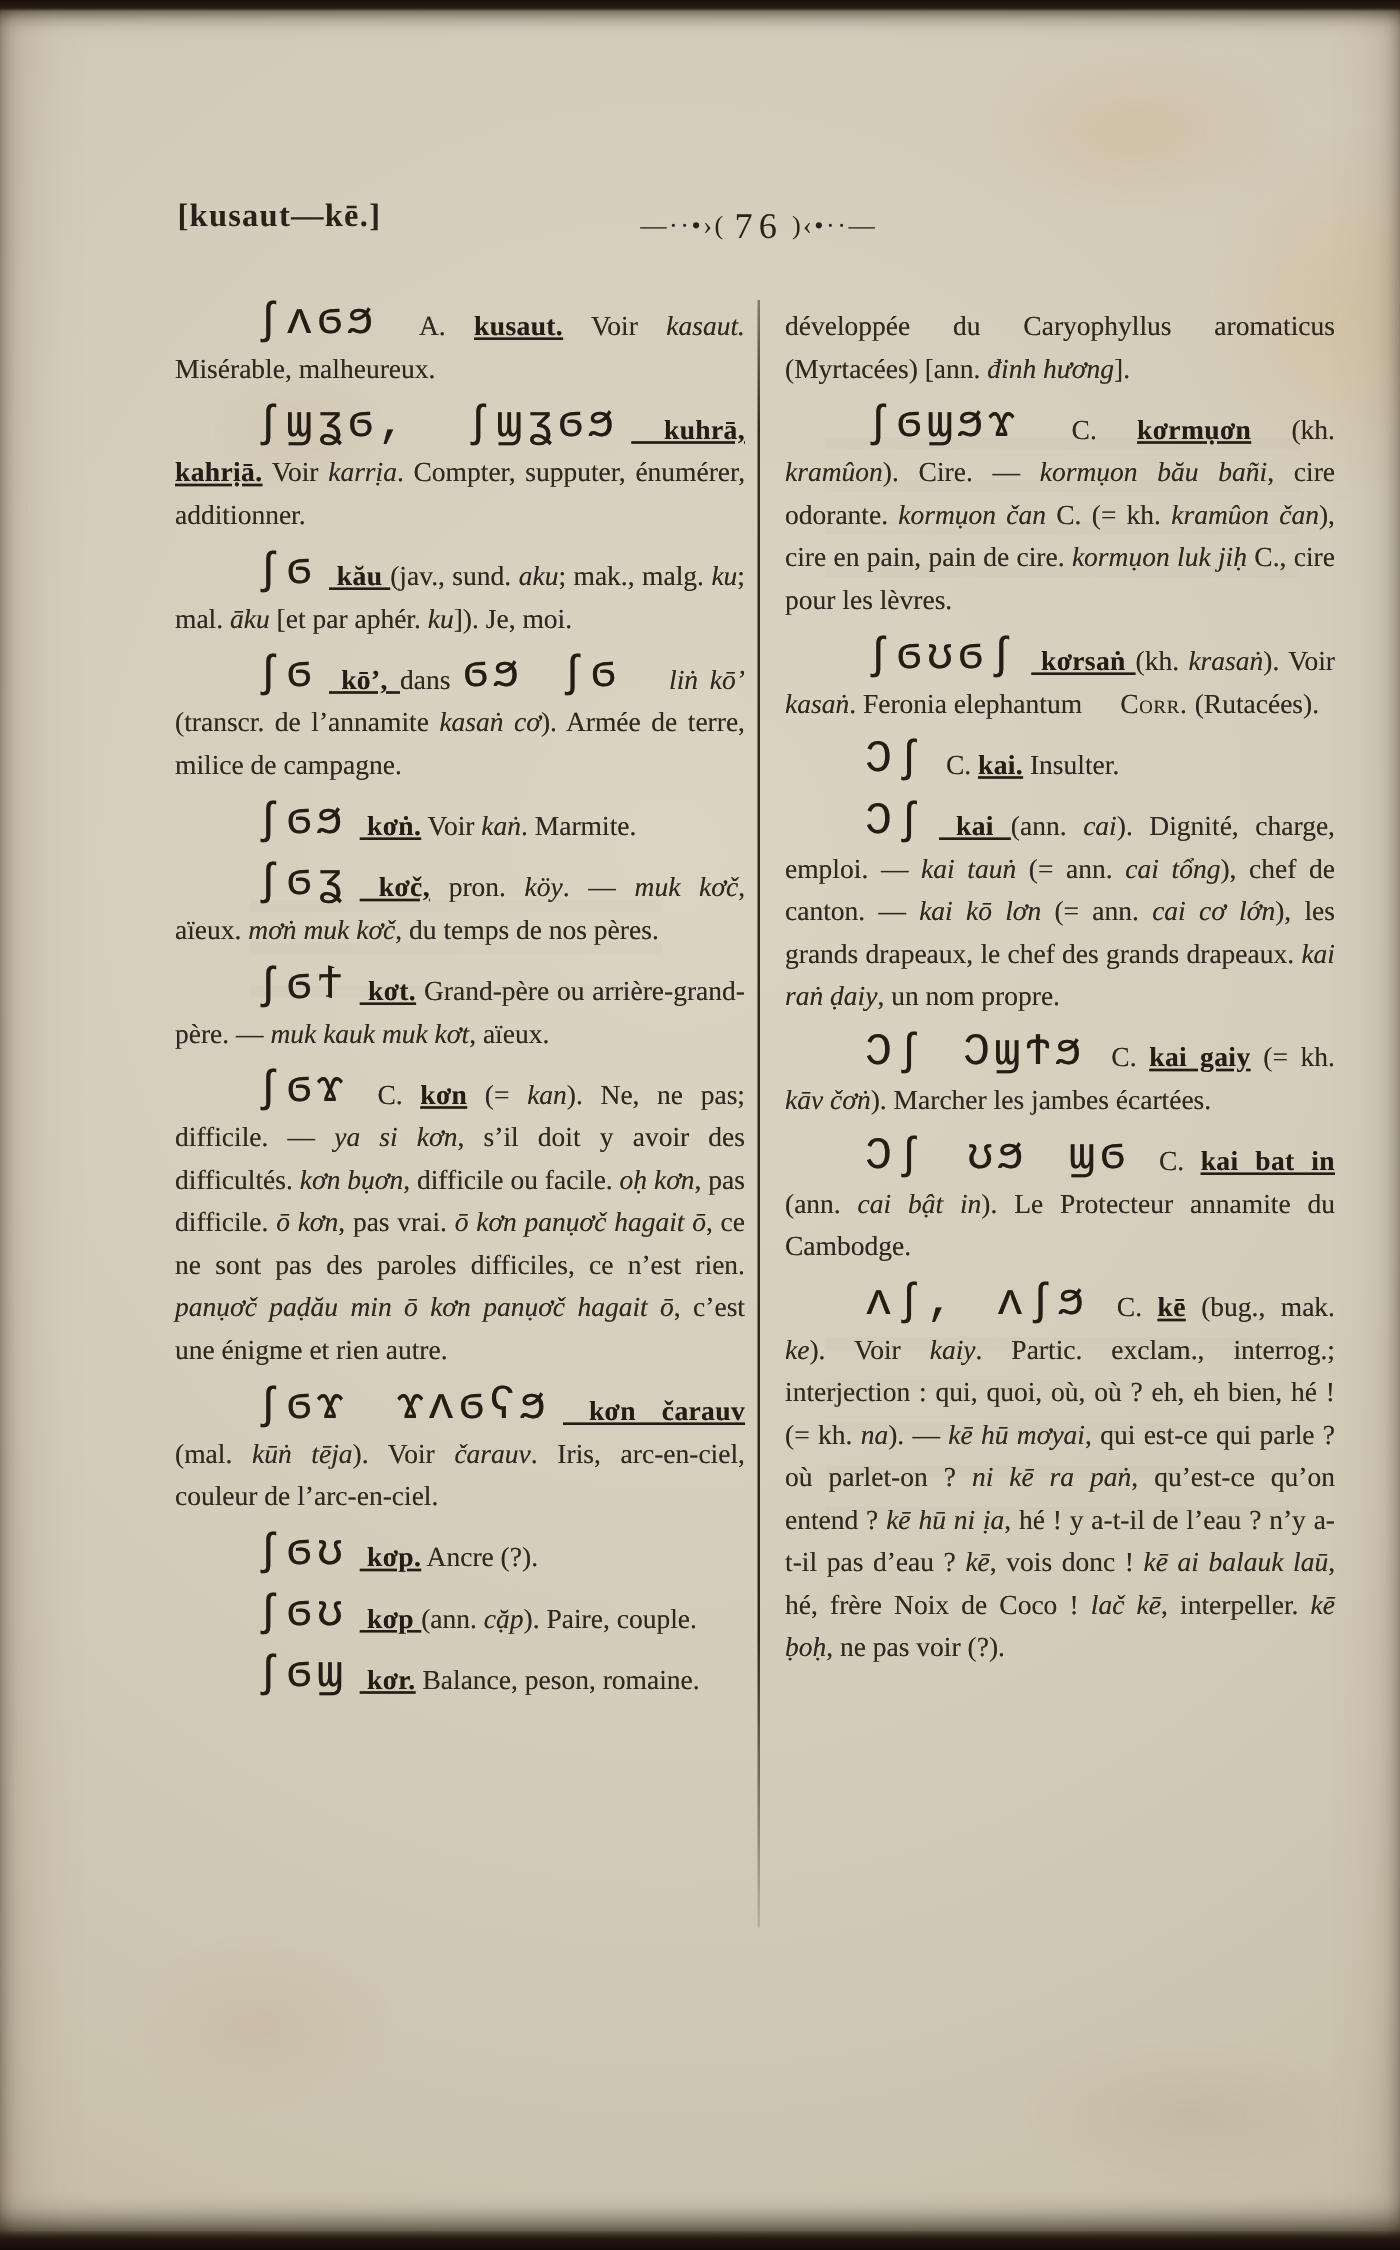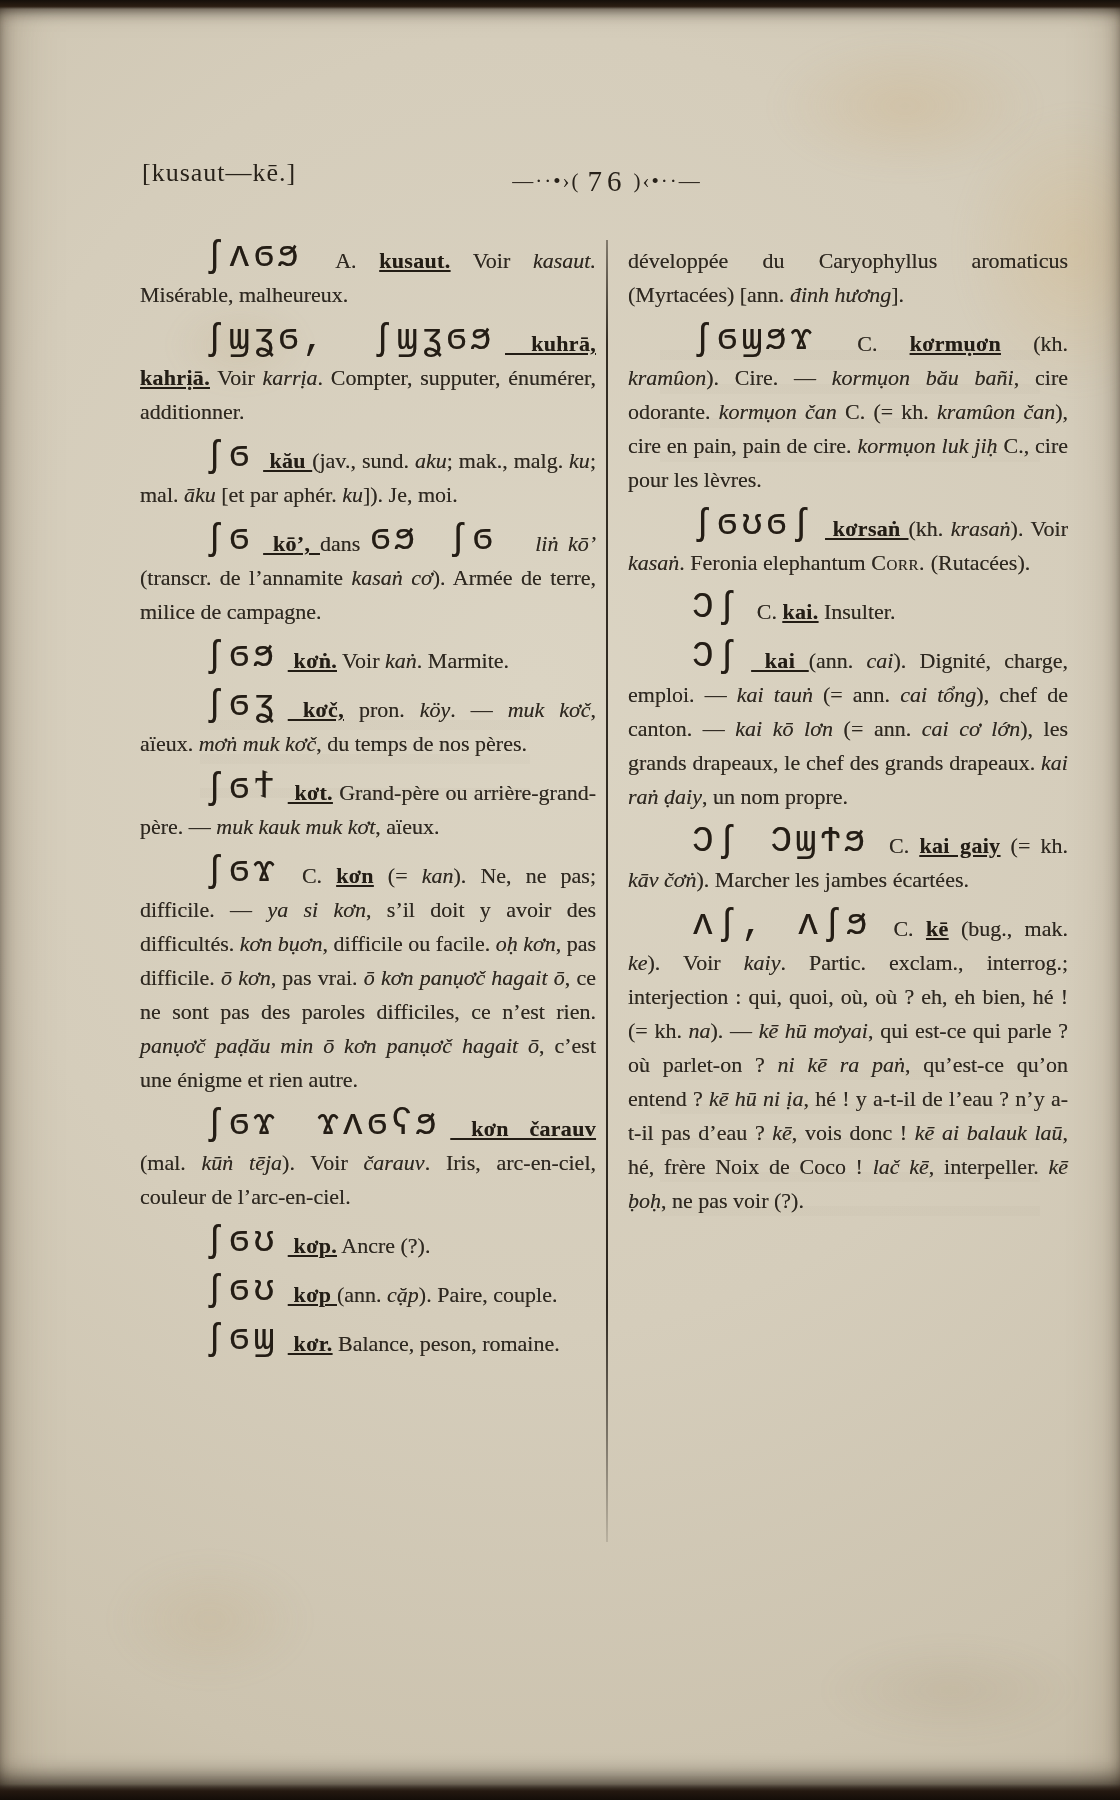--- a/index.html
+++ b/index.html
@@ -23,40 +23,40 @@
   .s3{top:300px;left:170px;width:140px;height:90px;background:radial-gradient(rgba(172,142,92,.12),rgba(172,142,92,0) 70%);}
   .s4{top:1555px;left:110px;width:200px;height:130px;background:radial-gradient(rgba(180,150,100,.14),rgba(180,150,100,0) 70%);}
   .s5{top:1640px;left:820px;width:260px;height:100px;background:radial-gradient(rgba(130,102,64,.10),rgba(130,102,64,0) 70%);}
 
   .ghost{position:absolute;pointer-events:none;z-index:1;opacity:.5;
     background:repeating-linear-gradient(rgba(100,88,66,0) 0 20px, rgba(100,88,66,.055) 20px 30px, rgba(100,88,66,0) 30px 34px);}
   .g1{left:660px;top:330px;width:380px;height:150px;}
   .g2{left:200px;top:700px;width:330px;height:120px;}
   .g3{left:660px;top:1050px;width:380px;height:170px;}
 
-  .range{position:absolute;left:142px;top:158px;font-size:26px;font-weight:normal;letter-spacing:1px;color:#28221a;z-index:3;}
+  .range{position:absolute;left:142px;top:158px;font-size:26px;font-weight:bold;letter-spacing:1px;color:#28221a;z-index:3;}
   .folio{position:absolute;left:607px;top:165px;transform:translateX(-50%);white-space:nowrap;color:#28221a;z-index:3;}
   .folio .orn{font-size:21px;letter-spacing:2px;position:relative;top:-3px;}
   .folio .num{font-size:29px;letter-spacing:5px;padding:0 3px;}
 
   .divider{position:absolute;left:606px;top:240px;width:2px;height:1302px;z-index:2;
     background:linear-gradient(rgba(61,54,44,.55), #332d24 8%, #2f2921 82%, rgba(47,41,33,.15));}
 
   .cols{position:absolute;top:244px;left:140px;width:930px;z-index:3;}
   .col{position:absolute;top:0;}
   .col-left{left:0;width:456px;}
   .col-right{left:488px;width:440px;}
 
   .entry{margin:0 0 15px 0;text-align:justify;text-indent:64px;font-size:22px;line-height:34px;
     text-shadow:0 0 .5px rgba(46,40,32,.55);}
   .entry.flush{text-indent:0;}
   .s-r{}
   .s-b{font-weight:bold;color:#231d15;letter-spacing:.3px;text-decoration:underline;}
   .s-i{font-style:italic;}
-  .s-sc{font-variant:small-caps;letter-spacing:.6px;}
+  .s-sc{font-variant:small-caps;letter-spacing:.6px;margin-left:25px;}
   .s-c{font-family:Liberation Mono, monospace;font-size:36px;line-height:0;letter-spacing:3px;
     font-style:normal;position:relative;top:-2px;color:#241d15;margin-right:10px;}
 </style>
 </head>
 <body>
 
 <div class="page">
   <div class="stain s1"></div>
   <div class="stain s2"></div>
   <div class="stain s3"></div>
@@ -92,20 +92,21 @@
         <p class="entry"><span class="s-c">ʃϭʊ</span><span class="s-b"> kơp </span><span class="s-r">(ann. </span><span class="s-i">cặp</span><span class="s-r">). Paire, couple.</span></p>
         <p class="entry"><span class="s-c">ʃϭϣ</span><span class="s-b"> kơr.</span><span class="s-r"> Balance, peson, romaine.</span></p>
       </div>
     <div class="col col-right">
         <p class="entry flush"><span class="s-r">développée du Caryophyllus aromaticus (Myrtacées) [ann. </span><span class="s-i">đinh hương</span><span class="s-r">].</span></p>
         <p class="entry"><span class="s-c">ʃϭϣϧϫ</span><span class="s-r"> C. </span><span class="s-b">kơrmụơn</span><span class="s-r"> (kh. </span><span class="s-i">kramûon</span><span class="s-r">). Cire. — </span><span class="s-i">kormụon bău bañi</span><span class="s-r">, cire odorante. </span><span class="s-i">kormụon čan</span><span class="s-r"> C. (= kh. </span><span class="s-i">kramûon čan</span><span class="s-r">), cire en pain, pain de cire. </span><span class="s-i">kormụon luk jiḥ</span><span class="s-r"> C., cire pour les lèvres.</span></p>
         <p class="entry"><span class="s-c">ʃϭʊϭʃ</span><span class="s-b"> kơrsaṅ </span><span class="s-r">(kh. </span><span class="s-i">krasaṅ</span><span class="s-r">). Voir </span><span class="s-i">kasaṅ</span><span class="s-r">. Feronia elephantum </span><span class="s-sc">Corr.</span><span class="s-r"> (Rutacées).</span></p>
         <p class="entry"><span class="s-c">Ɔʃ</span><span class="s-r"> C. </span><span class="s-b">kai.</span><span class="s-r"> Insulter.</span></p>
         <p class="entry"><span class="s-c">Ɔʃ</span><span class="s-b"> kai </span><span class="s-r">(ann. </span><span class="s-i">cai</span><span class="s-r">). Dignité, charge, emploi. — </span><span class="s-i">kai tauṅ</span><span class="s-r"> (= ann. </span><span class="s-i">cai tổng</span><span class="s-r">), chef de canton. — </span><span class="s-i">kai kō lơn</span><span class="s-r"> (= ann. </span><span class="s-i">cai cơ lớn</span><span class="s-r">), les grands drapeaux, le chef des grands drapeaux. </span><span class="s-i">kai raṅ ḍaiy</span><span class="s-r">, un nom propre.</span></p>
         <p class="entry"><span class="s-c">Ɔʃ ƆϣϮϧ</span><span class="s-r"> C. </span><span class="s-b">kai gaiy</span><span class="s-r"> (= kh. </span><span class="s-i">kāv čơṅ</span><span class="s-r">). Marcher les jambes écartées.</span></p>
+        <p class="entry"><span class="s-c">Ɔʃ ʊϧ ϣϭ</span><span class="s-r"> C. </span><span class="s-b">kai bat in</span><span class="s-r"> (ann. </span><span class="s-i">cai bật in</span><span class="s-r">). Le Protecteur annamite du Cambodge.</span></p>
         <p class="entry"><span class="s-c">ʌʃ, ʌʃϧ</span><span class="s-r"> C. </span><span class="s-b">kē</span><span class="s-r"> (bug., mak. </span><span class="s-i">ke</span><span class="s-r">). Voir </span><span class="s-i">kaiy</span><span class="s-r">. Partic. exclam., interrog.; interjection : qui, quoi, où, où ? eh, eh bien, hé ! (= kh. </span><span class="s-i">na</span><span class="s-r">). — </span><span class="s-i">kē hū mơyai</span><span class="s-r">, qui est-ce qui parle ? où parlet-on ? </span><span class="s-i">ni kē ra paṅ</span><span class="s-r">, qu’est-ce qu’on entend ? </span><span class="s-i">kē hū ni ịa</span><span class="s-r">, hé ! y a-t-il de l’eau ? n’y a-t-il pas d’eau ? </span><span class="s-i">kē</span><span class="s-r">, vois donc ! </span><span class="s-i">kē ai balauk laū</span><span class="s-r">, hé, frère Noix de Coco ! </span><span class="s-i">lač kē</span><span class="s-r">, interpeller. </span><span class="s-i">kē ḅoḥ</span><span class="s-r">, ne pas voir (?).</span></p>
       </div>
   </main>
 
   <div class="vignette"></div>
   <div class="edge-top"></div>
   <div class="edge-bottom"></div>
 </div>
 
 </body></html>

